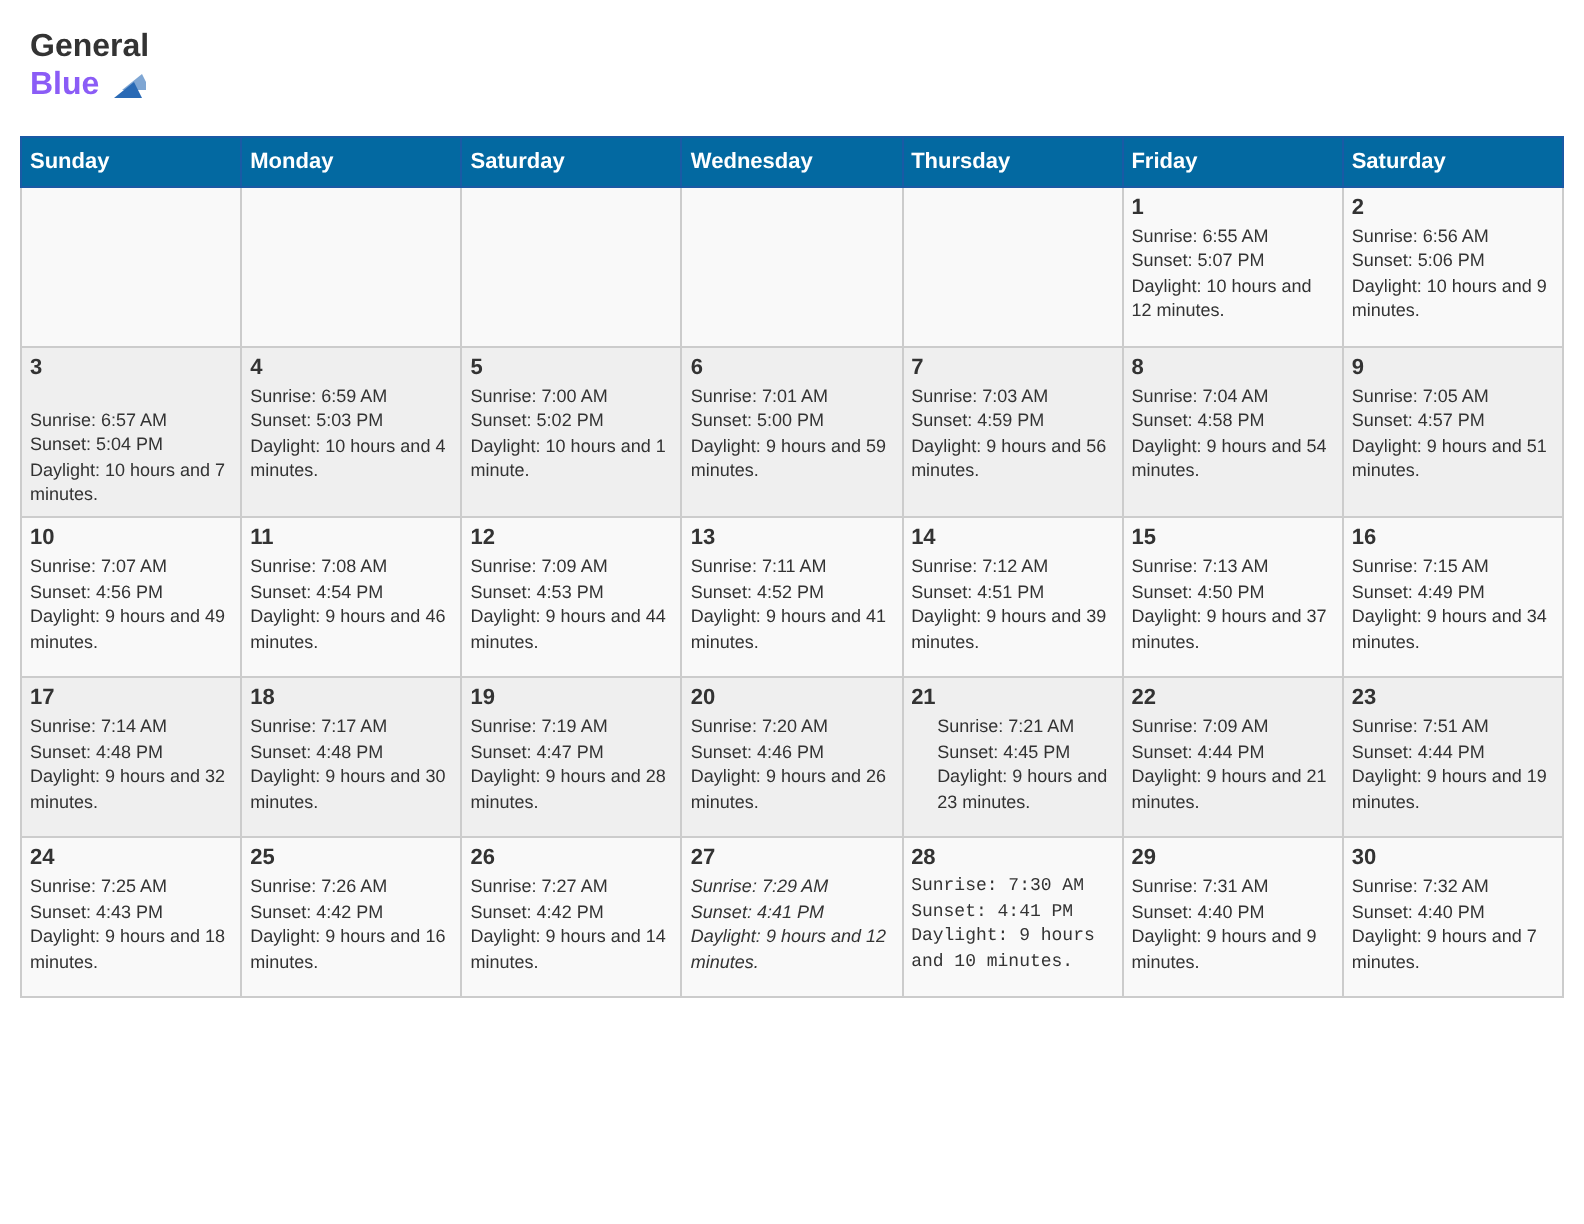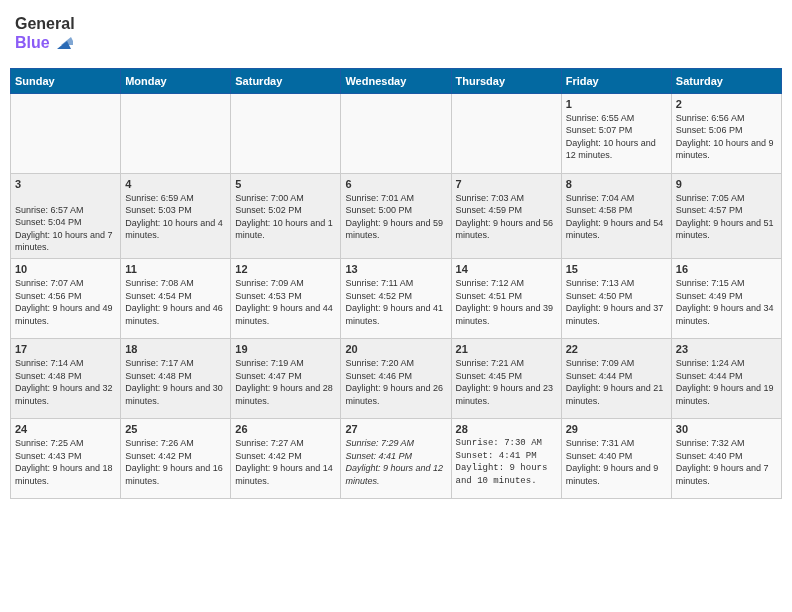--- a/index.html
+++ b/index.html
@@ -238,33 +238,33 @@
 Daylight: 9 hours and 28 minutes.</div>
         </td>
         <td>
           <span class="day-num">20</span>
           <div class="day-info" style="white-space: pre-line;">Sunrise: 7:20 AM
 Sunset: 4:46 PM
 Daylight: 9 hours and 26 minutes.</div>
         </td>
         <td>
           <span class="day-num">21</span>
-          <div class="day-info" style="white-space: pre-line;">Sunrise: 7:21 AM
+          <div class="day-info" style="white-space: pre-line; margin-left: 13px;">Sunrise: 7:21 AM
 Sunset: 4:45 PM
 Daylight: 9 hours and 23 minutes.</div>
         </td>
         <td>
           <span class="day-num">22</span>
           <div class="day-info" style="white-space: pre-line;">Sunrise: 7:09 AM
 Sunset: 4:44 PM
 Daylight: 9 hours and 21 minutes.</div>
         </td>
         <td>
           <span class="day-num">23</span>
-          <div class="day-info" style="white-space: pre-line;">Sunrise: 1:24 AM
+          <div class="day-info" style="white-space: pre-line;">Sunrise: 7:51 AM
 Sunset: 4:44 PM
 Daylight: 9 hours and 19 minutes.</div>
         </td>
       </tr>
       <tr>
         <td>
           <span class="day-num">24</span>
           <div class="day-info" style="white-space: pre-line;">Sunrise: 7:25 AM
 Sunset: 4:43 PM
 Daylight: 9 hours and 18 minutes.</div>

